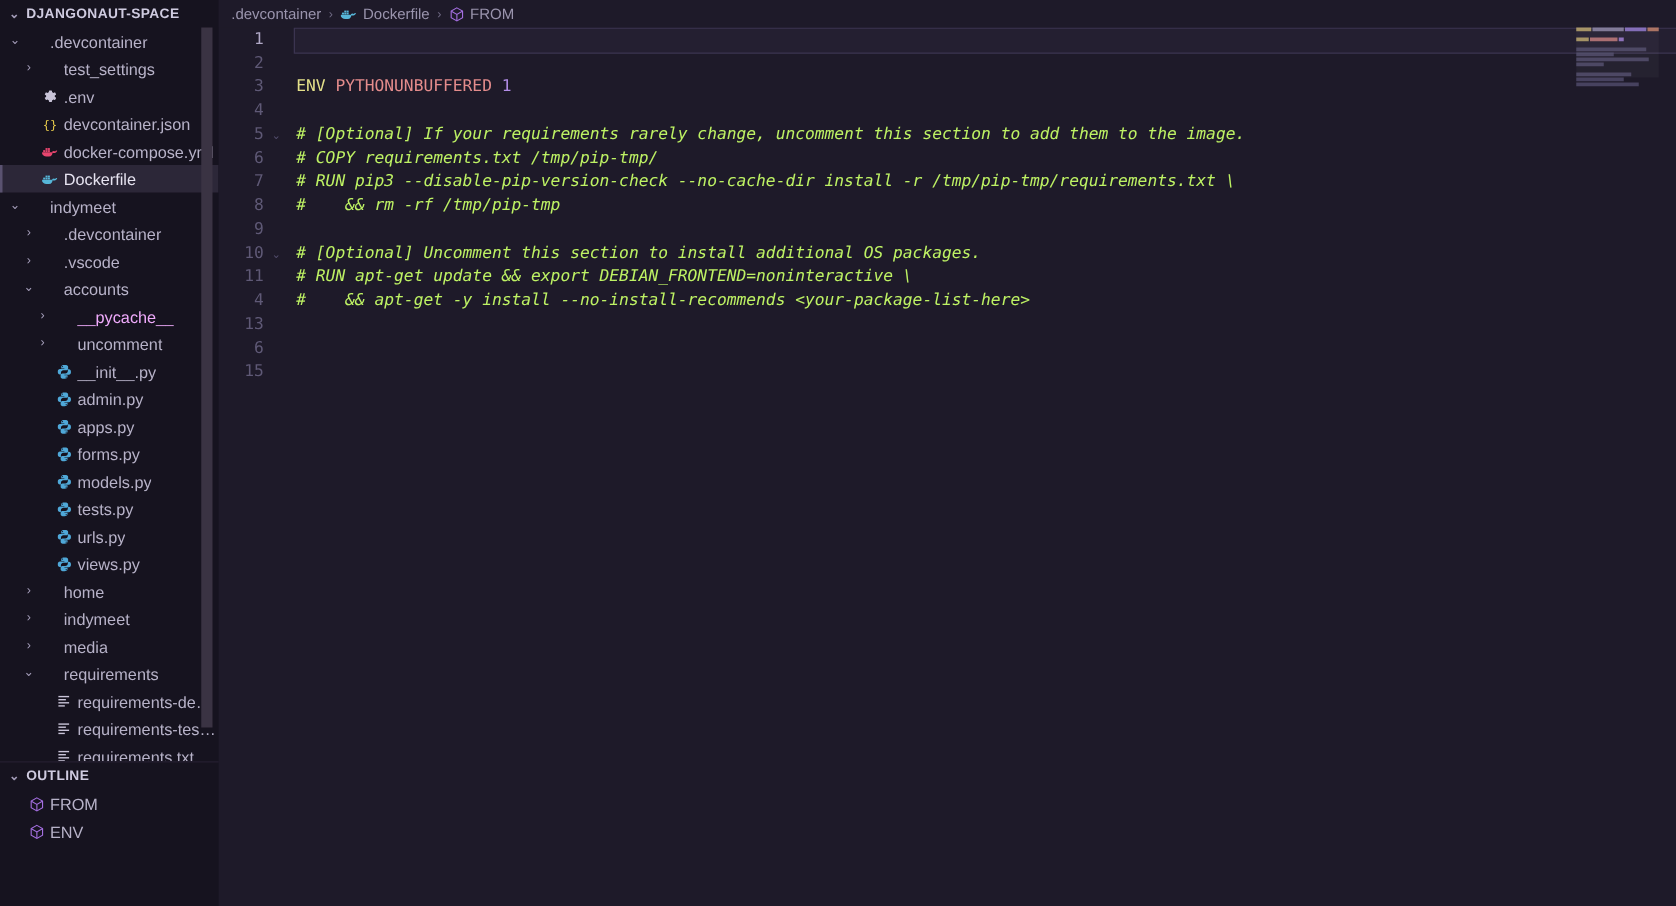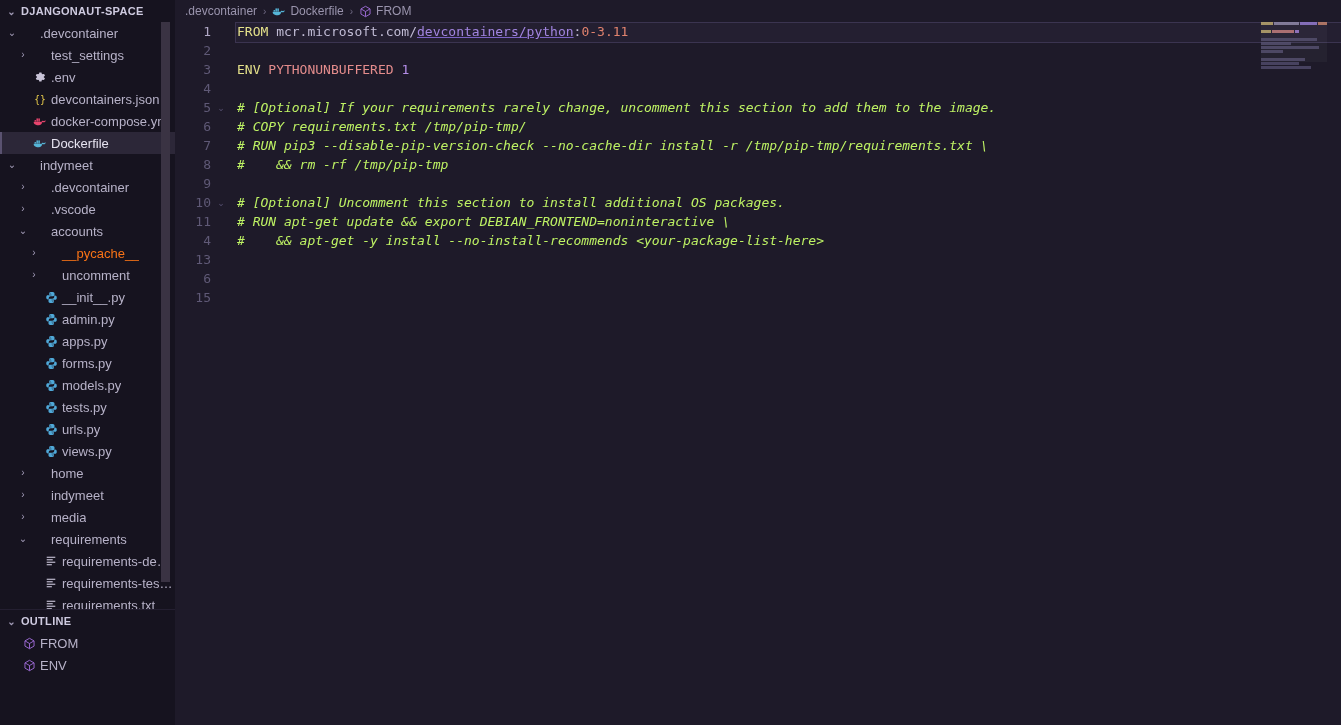--- a/index.html
+++ b/index.html
@@ -38,21 +38,21 @@
   .row {
     height: 22px; display: flex; align-items: center;
     font-size: 13px; color: #b7b2c8; white-space: nowrap;
     cursor: pointer; position: relative;
   }
   .row.selected {
     background: #2c2738;
     box-shadow: inset 2px 0 0 0 #5a5270;
   }
   .row.selected .row-label { color: #e6e3f0; }
-  .row.dim .row-label { color: #f97316; }
+  .row.dim .row-label { color: #f0abfc; }
 
   .indent { flex: 0 0 auto; }
   .twisty-cell {
     flex: 0 0 16px; text-align: center;
     font-size: 10px; color: #a39cb8; line-height: 1;
   }
   .icon-cell {
     flex: 0 0 18px; display: flex; align-items: center; justify-content: center;
   }
   .row-label { overflow: hidden; text-overflow: ellipsis; padding-left: 2px; }
@@ -180,21 +180,21 @@
           <div class="row">
             <span class="indent" style="width: 15px;"></span>
             <span class="twisty-cell"></span>
             <span class="icon-cell">
               <span class="ico">
                 <svg width="14" height="13" viewBox="0 0 16 14">
                   <text x="8" y="11" font-family="DejaVu Sans Mono, monospace" font-size="11" fill="#e4c84a" text-anchor="middle">{}</text>
                 </svg>
               </span>
             </span>
-            <span class="row-label">devcontainers.json</span>
+            <span class="row-label">devcontainer.json</span>
           </div>
           <div class="row">
             <span class="indent" style="width: 15px;"></span>
             <span class="twisty-cell"></span>
             <span class="icon-cell">
               <span class="ico">
                 <svg width="14" height="13" viewBox="0 0 18 14">
                   <rect x="2" y="5.2" width="2.1" height="1.9" fill="#e8456e"></rect>
                   <rect x="4.4" y="5.2" width="2.1" height="1.9" fill="#e8456e"></rect>
                   <rect x="6.8" y="5.2" width="2.1" height="1.9" fill="#e8456e"></rect>
@@ -500,21 +500,21 @@
             <svg width="13" height="13" viewBox="0 0 16 16">
               <path d="M8 1.6l5.6 3.2v6.4L8 14.4 2.4 11.2V4.8L8 1.6z" fill="none" stroke="#a46fe0" stroke-width="1.1"></path>
               <path d="M2.6 4.9L8 8l5.4-3.1M8 8v6.2" fill="none" stroke="#a46fe0" stroke-width="1.1"></path>
             </svg>
           </span>
           <span>FROM</span>
         </span>
       </nav>
 
     <div id="code-scroll">
-        <div class="code-line current"><span class="ln">1</span><span class="fold"></span><span class="ctext"><span class="t-kw">FROM</span><span class="t-str"> mcr.microsoft.com/</span><span class="t-link">devcontainers/python</span><span class="t-str">:</span><span class="t-num">0-3.11</span></span></div>
+        <div class="code-line current"><span class="ln">1</span><span class="fold"></span></div>
         <div class="code-line"><span class="ln">2</span><span class="fold"></span><span class="ctext"></span></div>
         <div class="code-line"><span class="ln">3</span><span class="fold"></span><span class="ctext"><span class="t-kw">ENV</span><span class="t-str"> </span><span class="t-var">PYTHONUNBUFFERED</span><span class="t-str"> </span><span class="t-val">1</span></span></div>
         <div class="code-line"><span class="ln">4</span><span class="fold"></span><span class="ctext"></span></div>
         <div class="code-line"><span class="ln">5</span><span class="fold">⌄</span><span class="ctext"><span class="t-cmt"># [Optional] If your requirements rarely change, uncomment this section to add them to the image.</span></span></div>
         <div class="code-line"><span class="ln">6</span><span class="fold"></span><span class="ctext"><span class="t-cmt"># COPY requirements.txt /tmp/pip-tmp/</span></span></div>
         <div class="code-line"><span class="ln">7</span><span class="fold"></span><span class="ctext"><span class="t-cmt"># RUN pip3 --disable-pip-version-check --no-cache-dir install -r /tmp/pip-tmp/requirements.txt \</span></span></div>
         <div class="code-line"><span class="ln">8</span><span class="fold"></span><span class="ctext"><span class="t-cmt">#    &amp;&amp; rm -rf /tmp/pip-tmp</span></span></div>
         <div class="code-line"><span class="ln">9</span><span class="fold"></span><span class="ctext"></span></div>
         <div class="code-line"><span class="ln">10</span><span class="fold">⌄</span><span class="ctext"><span class="t-cmt"># [Optional] Uncomment this section to install additional OS packages.</span></span></div>
         <div class="code-line"><span class="ln">11</span><span class="fold"></span><span class="ctext"><span class="t-cmt"># RUN apt-get update &amp;&amp; export DEBIAN_FRONTEND=noninteractive \</span></span></div>

